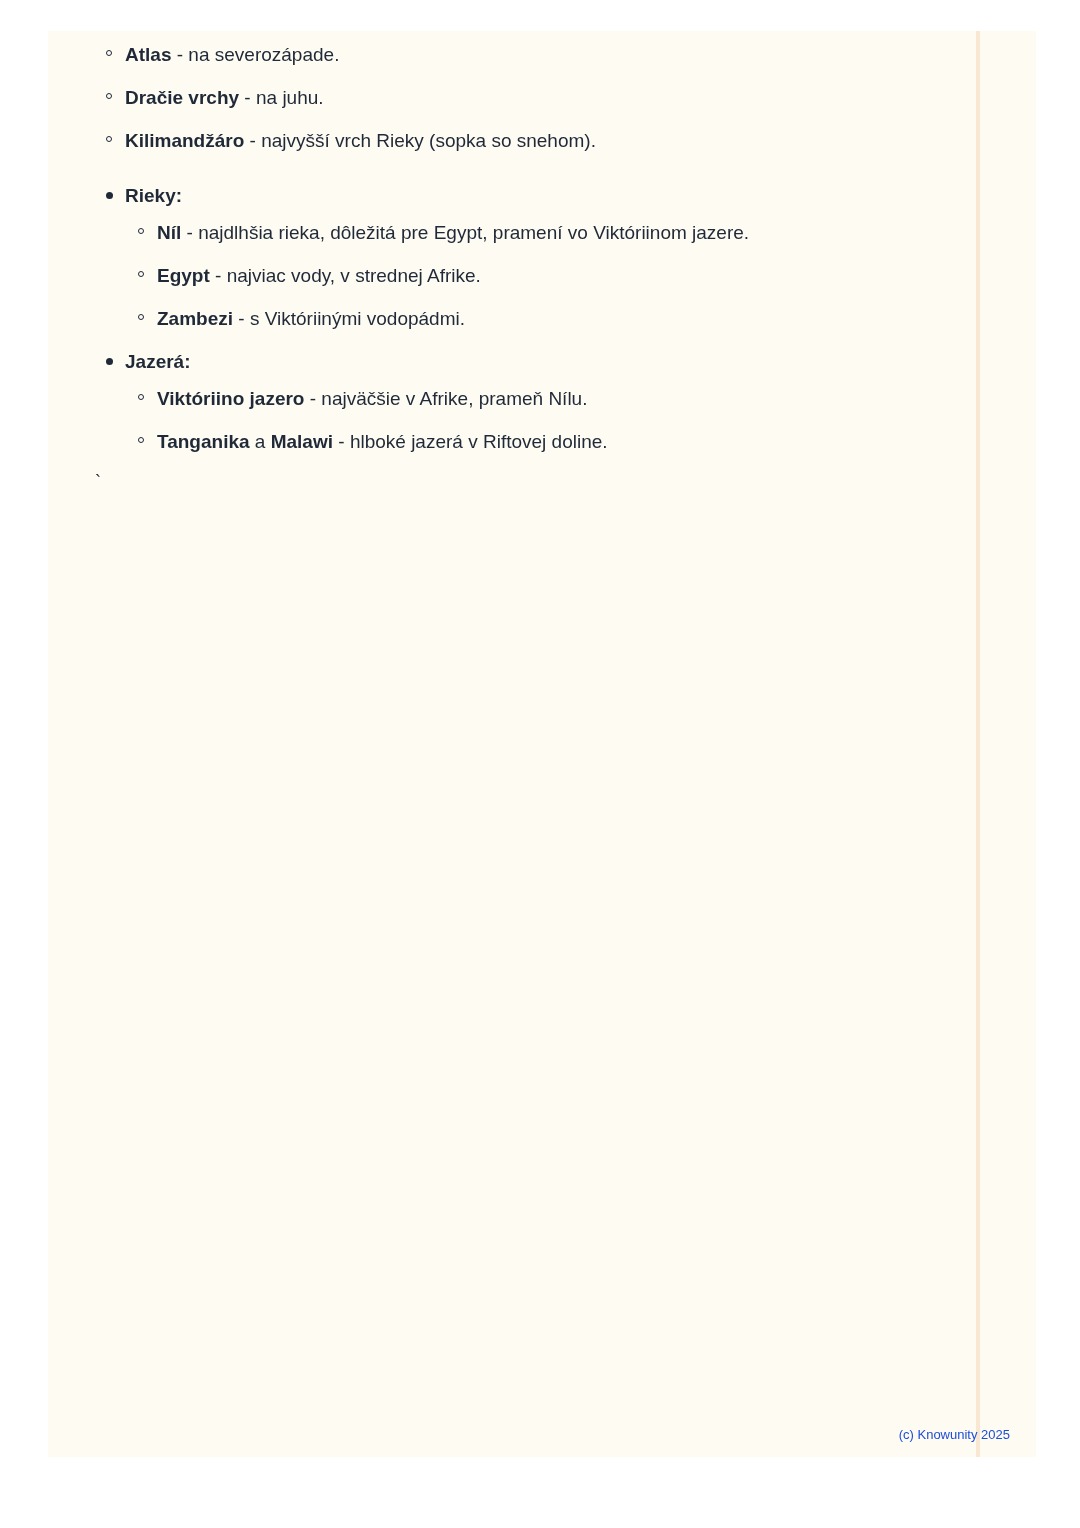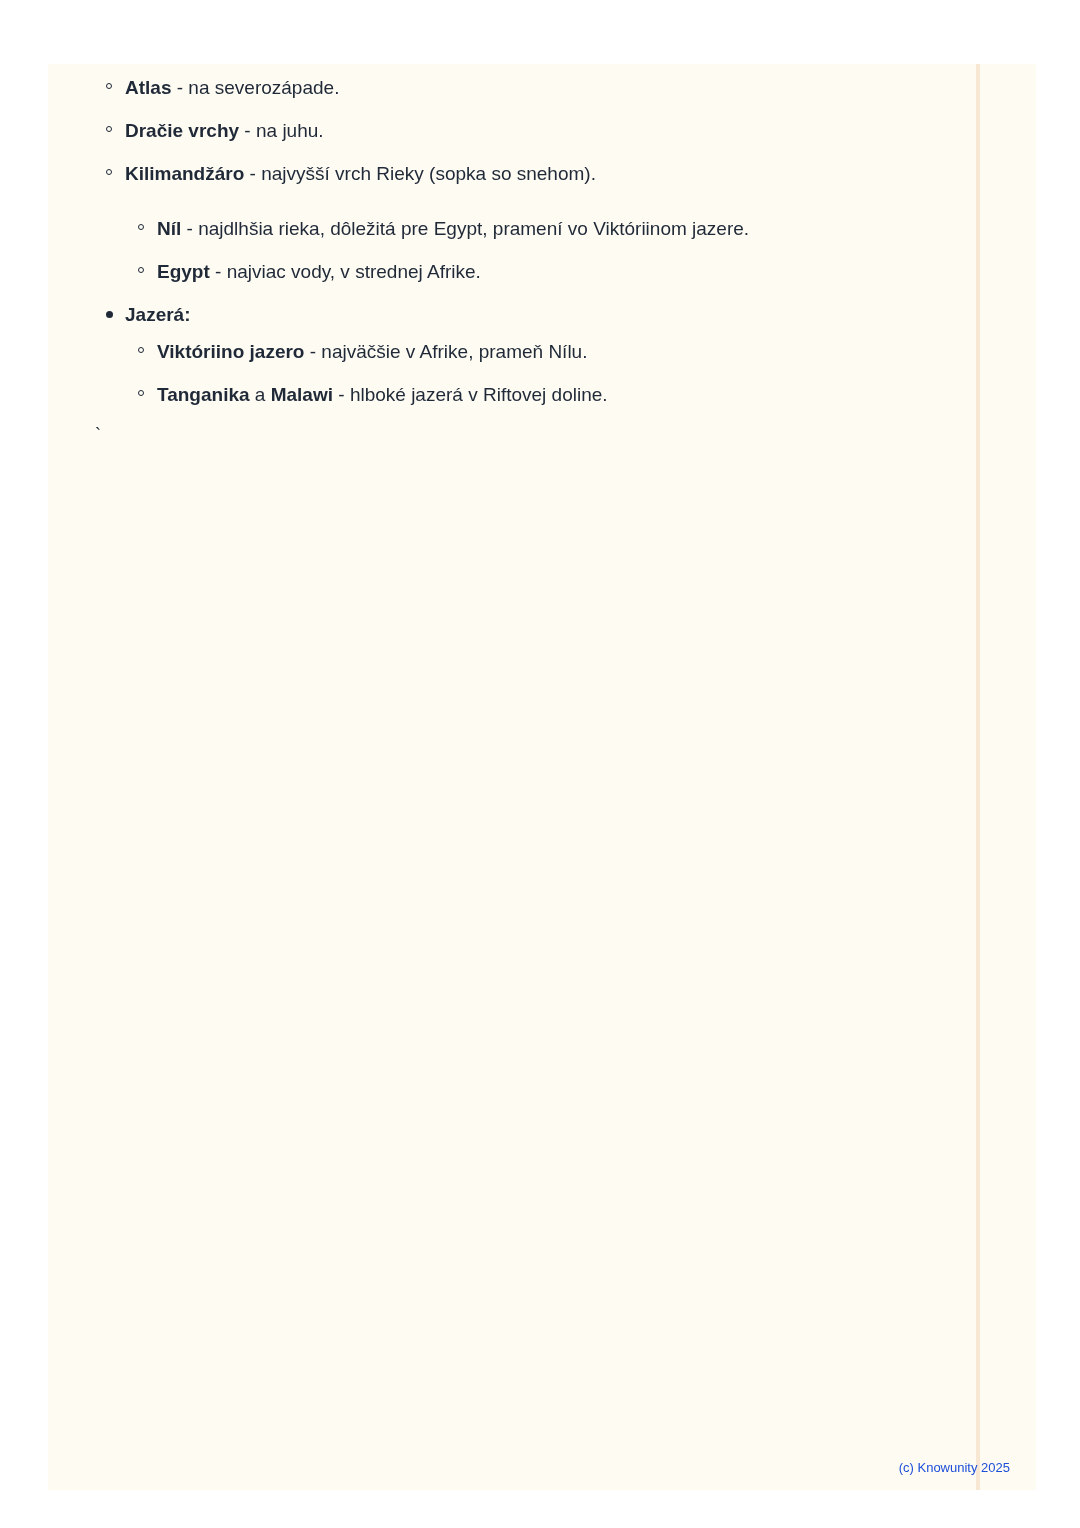--- a/index.html
+++ b/index.html
@@ -4,21 +4,21 @@
 <style>
   * { margin: 0; padding: 0; box-sizing: border-box; }
   html, body { background: #ffffff; }
   body {
     width: 1080px; height: 1528px;
     position: relative; overflow: hidden;
     font-family: "Liberation Sans", "DejaVu Sans", sans-serif;
   }
   .page-card {
     position: absolute;
-    left: 48px; top: 64px;
+    left: 48px; top: 31px;
     width: 988px; height: 1426px;
     background: #FEFBF3;
   }
   .margin-rule {
     position: absolute;
     left: 928px; top: 0;
     width: 4px; height: 100%;
     background: #F8E7D2;
     z-index: 0;
   }
@@ -90,32 +90,44 @@
             <i class="glyph-ring"></i>
           </span>
         <span class="txt"><b>Kilimandžáro</b><span> - najvyšší vrch Rieky (sopka so snehom).</span></span>
       </div>
     </div>
 
     <div class="main-list">
 
 
       <div class="main-item">
+        <div class="li">
+          <span class="bullet">
+              <i class="glyph-disc"></i>
+            </span>
+          <span class="txt"><b>Rieky:</b></span>
+        </div>
         <div class="sub">
           <div class="li">
             <span class="bullet">
                 <i class="glyph-ring"></i>
               </span>
             <span class="txt"><b>Níl</b><span> - najdlhšia rieka, dôležitá pre Egypt, pramení vo Viktóriinom jazere.</span></span>
           </div>
           <div class="li">
             <span class="bullet">
                 <i class="glyph-ring"></i>
               </span>
             <span class="txt"><b>Egypt</b><span> - najviac vody, v strednej Afrike.</span></span>
+          </div>
+          <div class="li">
+            <span class="bullet">
+                <i class="glyph-ring"></i>
+              </span>
+            <span class="txt"><b>Zambezi</b><span> - s Viktóriinými vodopádmi.</span></span>
           </div>
         </div>
       </div>
 
       <div class="main-item">
         <div class="li">
           <span class="bullet">
               <i class="glyph-disc"></i>
             </span>
           <span class="txt"><b>Jazerá:</b></span>

